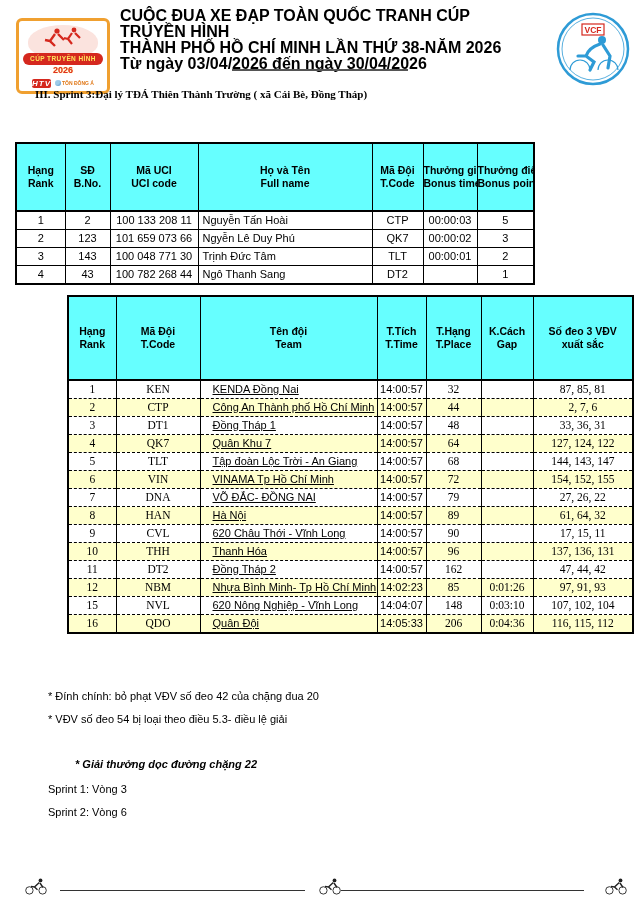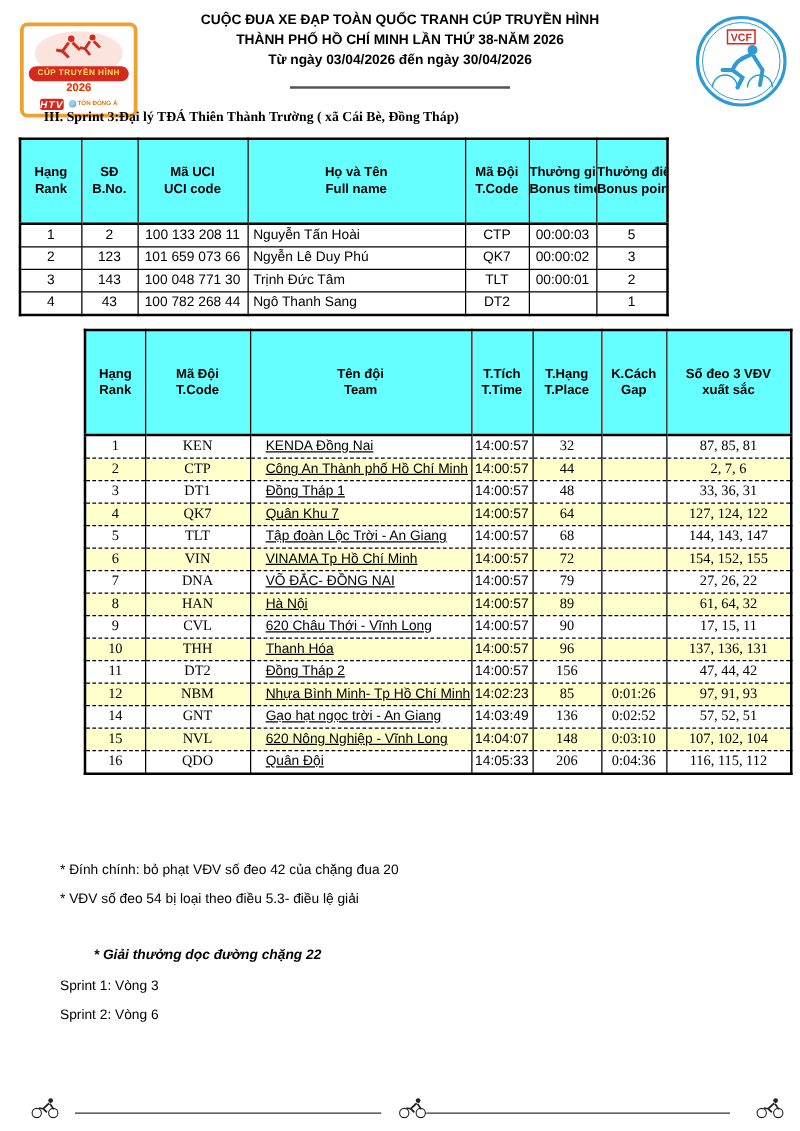--- a/index.html
+++ b/index.html
@@ -1,21 +1,21 @@
 <!DOCTYPE html>
 <html><head>
 <meta charset="utf-8">
 <style>
   html,body{margin:0;padding:0;background:#fff;}
   #page{position:relative;width:640px;height:905px;background:#ffffff;
         font-family:"Liberation Sans",sans-serif;color:#000;overflow:hidden;}
 
   
-  .title-block{position:absolute;left:120px;top:8px;width:400px;text-align:center;
-               font-weight:bold;font-size:11px;line-height:16px;}
+  .title-block{position:absolute;left:120px;top:8px;width:400px;
+               font-weight:bold;font-size:16px;line-height:16px;}
   .divider{position:absolute;left:232px;top:69px;width:176px;border-top:2px solid #555;}
 
   
   .logo-left{position:absolute;left:16px;top:18px;width:94px;height:76px;
              border:3px solid #f0a030;border-radius:6px;background:#fff;
              box-sizing:border-box;overflow:hidden;text-align:center;}
   .logo-left .blob{position:absolute;left:9px;top:4px;width:70px;height:34px;
                    background:#fbe3de;border-radius:50% 50% 45% 45%;}
   .logo-left .riders{position:absolute;left:22px;top:5px;}
   .logo-left .banner{position:absolute;left:4px;top:32px;width:80px;height:12px;
@@ -32,21 +32,21 @@
   .sponsor .dot{width:6px;height:6px;border-radius:50%;
                 background:radial-gradient(circle at 35% 35%,#9ecbe8 40%,#3a87c8);display:inline-block;}
 
   
   .logo-right{position:absolute;left:556px;top:12px;width:74px;height:74px;}
 
   
   .section-title{position:absolute;left:35px;top:88px;font-size:11px;font-weight:bold;font-family:Liberation Serif, serif;}
 
   
-  table{border-collapse:collapse;table-layout:fixed;}
+  table{border-collapse:collapse;table-layout:fixed;margin-top:32px;}
   th,td{padding:0;overflow:hidden;white-space:nowrap;}
 
   .t1{position:absolute;left:15px;top:110px;width:518px;border:2px solid #000;}
   .t1 th{background:#66ffff;border:1px solid #000;border-bottom:2px solid #000;
          font-size:10.5px;font-weight:bold;height:66px;line-height:13px;}
   .t1 td{border:1px solid #000;height:17px;font-size:11px;line-height:17px;text-align:center;}
   .t1 td.c-name{text-align:left;padding-left:4px;}
 
   .t2{position:absolute;left:67px;top:263px;width:565px;border:2px solid #000;}
   .t2 th{background:#66ffff;border:1px solid #000;border-bottom:2px solid #000;
@@ -324,41 +324,32 @@
           <td class="c-time">14:00:57</td>
           <td class="c-place ser">96</td>
           <td class="c-gap ser"></td>
           <td class="c-bibs ser">137, 136, 131</td>
         </tr>
         <tr>
           <td class="c-rank ser">11</td>
           <td class="c-code ser">DT2</td>
           <td class="c-team">Đồng Tháp 2</td>
           <td class="c-time">14:00:57</td>
-          <td class="c-place ser">156</td>
+          <td class="c-place ser">162</td>
           <td class="c-gap ser"></td>
           <td class="c-bibs ser">47, 44, 42</td>
         </tr>
         <tr>
           <td class="c-rank ser">12</td>
           <td class="c-code ser">NBM</td>
           <td class="c-team">Nhựa Bình Minh- Tp Hồ Chí Minh</td>
           <td class="c-time">14:02:23</td>
           <td class="c-place ser">85</td>
           <td class="c-gap ser">0:01:26</td>
           <td class="c-bibs ser">97, 91, 93</td>
-        </tr>
-        <tr>
-          <td class="c-rank ser">14</td>
-          <td class="c-code ser">GNT</td>
-          <td class="c-team">Gạo hạt ngọc trời - An Giang</td>
-          <td class="c-time">14:03:49</td>
-          <td class="c-place ser">136</td>
-          <td class="c-gap ser">0:02:52</td>
-          <td class="c-bibs ser">57, 52, 51</td>
         </tr>
         <tr>
           <td class="c-rank ser">15</td>
           <td class="c-code ser">NVL</td>
           <td class="c-team">620 Nông Nghiệp - Vĩnh Long</td>
           <td class="c-time">14:04:07</td>
           <td class="c-place ser">148</td>
           <td class="c-gap ser">0:03:10</td>
           <td class="c-bibs ser">107, 102, 104</td>
         </tr>

